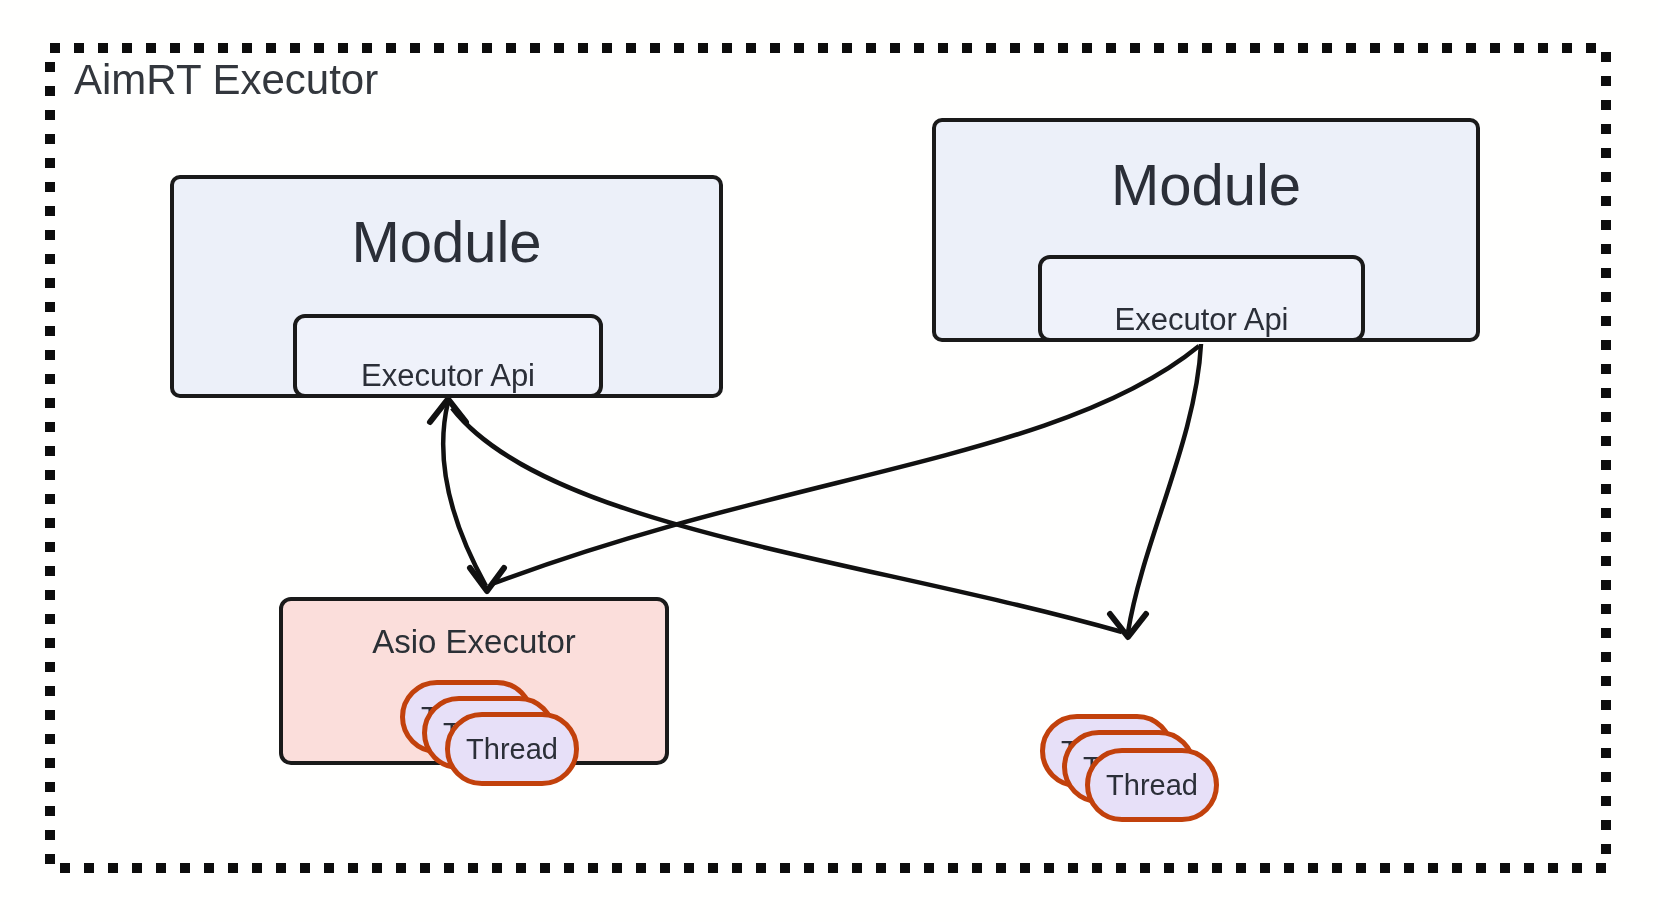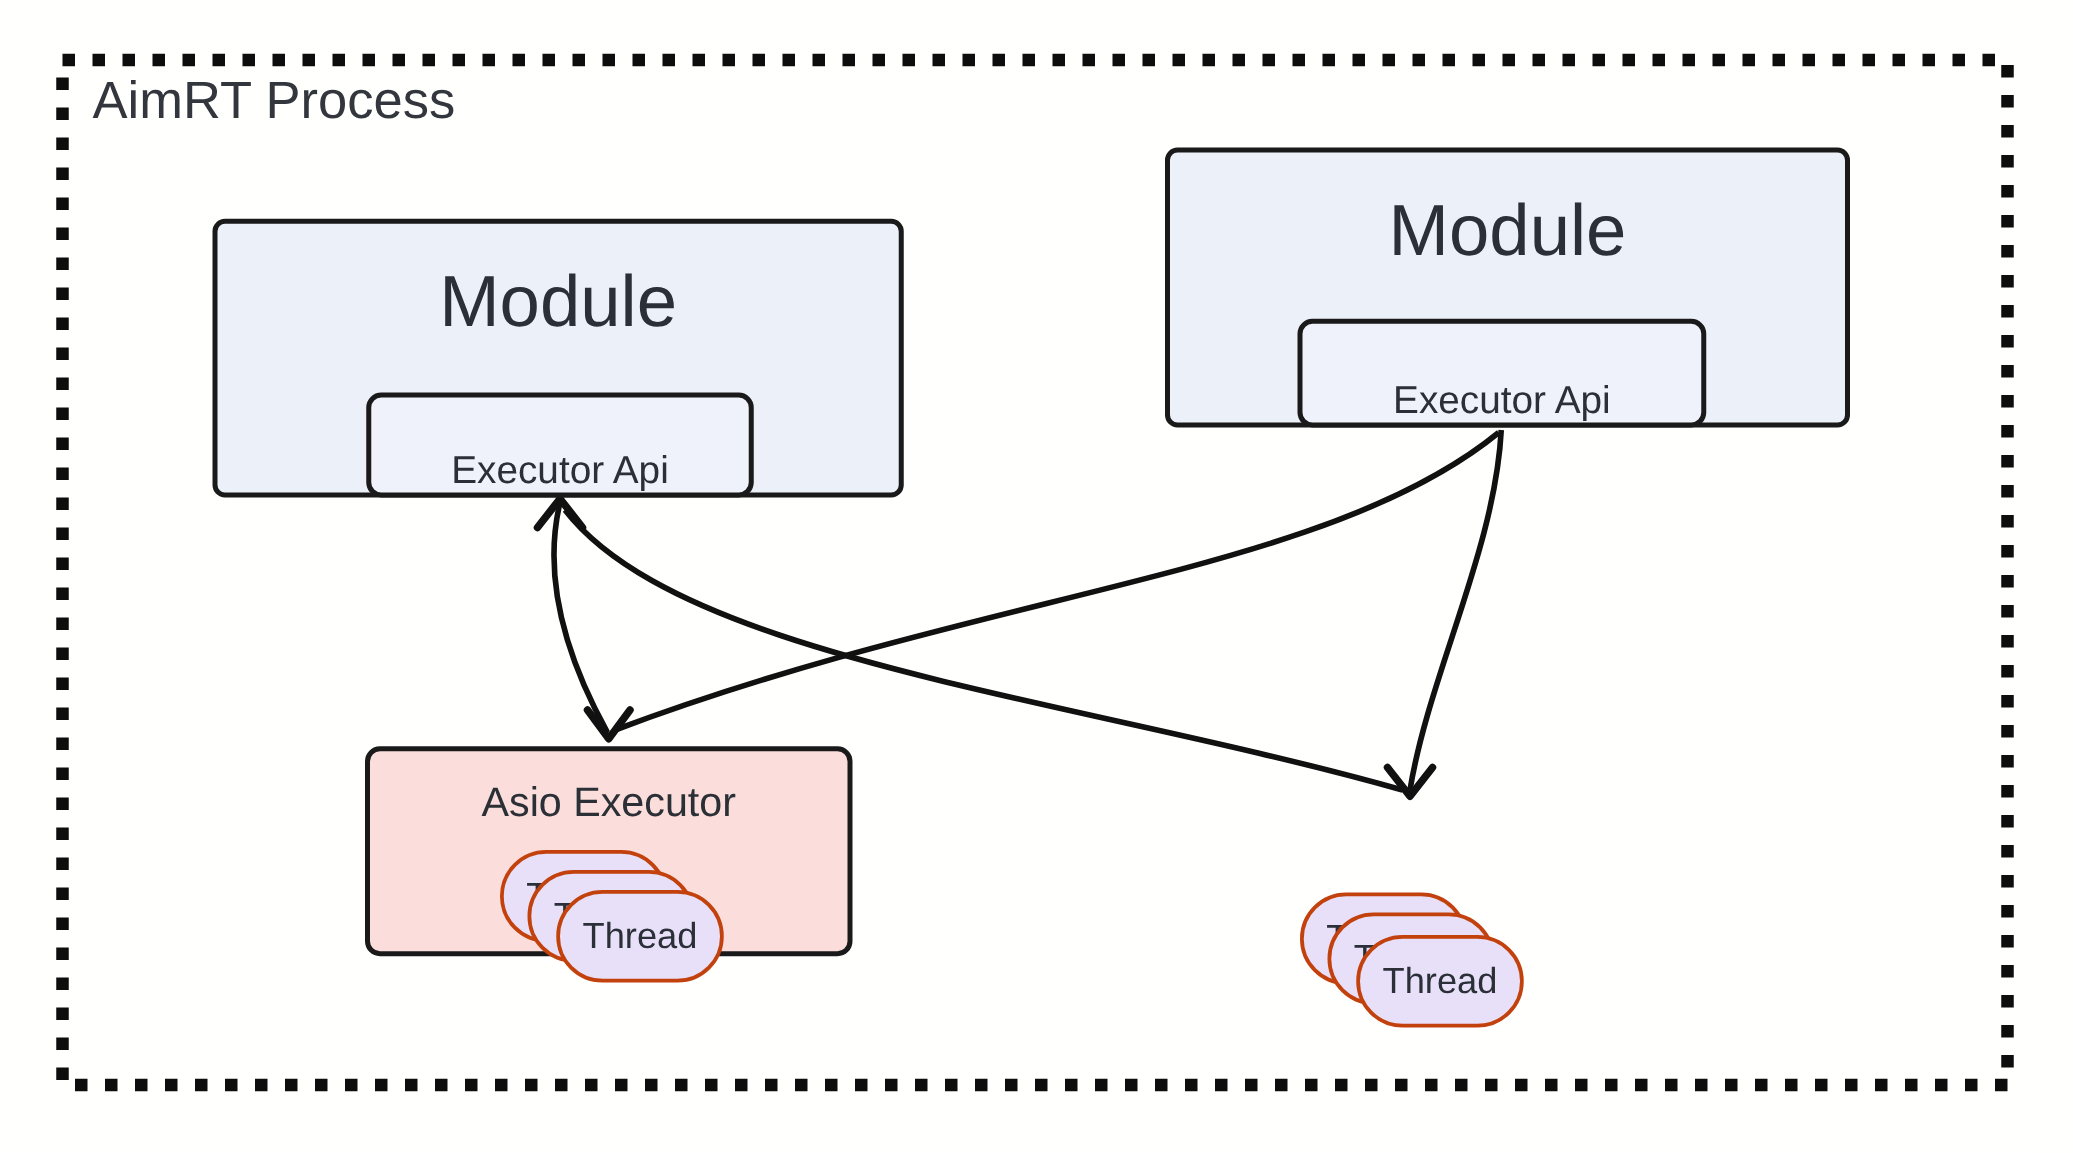--- a/index.html
+++ b/index.html
@@ -25,21 +25,21 @@
   }
   .executor{border-radius:12px;}
   .executor-title{text-align:center;font-size:33px;color:#2b3036;font-weight:400;}
   .asio{background:#fbdedb;}
   .tbb{background:#daf3e1;}
   .asio .executor-title{margin-top:22px;}
   .tbb .executor-title{margin-top:24px;}
   .pill{
     position:absolute;box-sizing:border-box;
     width:134px;height:74px;
-    background:#e7e0f8;border:3px solid #c2410c;border-radius:37px;
+    background:#e7e0f8;border:5px solid #c2410c;border-radius:37px;
     display:flex;align-items:center;justify-content:center;
     font-size:29px;color:#2b2f38;
   }
   .proc-title{
     position:absolute;left:74px;top:56px;z-index:2;
     font-size:42px;color:#33373d;
   }
 </style>
 </head>
 <body>
@@ -56,37 +56,37 @@
 
     <path d="M 1199,346 C 1060,460 790,472 492,584" fill="none" stroke="#111" stroke-width="4.5"></path>
 
     <path d="M 452,408 C 545,528 860,558 1122,632" fill="none" stroke="#111" stroke-width="4.5"></path>
 
     <polyline points="470,568 487,591 504,568" fill="none" stroke="#111" stroke-width="6" stroke-linecap="round" stroke-linejoin="round"></polyline>
     <polyline points="1110,614 1128,637 1146,614" fill="none" stroke="#111" stroke-width="6" stroke-linecap="round" stroke-linejoin="round"></polyline>
     <polyline points="430,422 448,399 466,422" fill="none" stroke="#111" stroke-width="6" stroke-linecap="round" stroke-linejoin="round"></polyline>
   </svg>
 
-  <div class="proc-title">AimRT Process</div>
+  <div class="proc-title">AimRT Executor</div>
 
   <div class="box module" style="left:170px;top:175px;width:553px;height:223px;">
     <div class="module-title">Module</div>
   </div>
   <div class="box execapi" style="left:293px;top:314px;width:310px;height:84px;">
     <span>Executor Api</span>
   </div>
 
   <div class="box module" style="left:932px;top:118px;width:548px;height:224px;">
     <div class="module-title">Module</div>
   </div>
   <div class="box execapi" style="left:1038px;top:255px;width:327px;height:87px;">
     <span>Executor Api</span>
   </div>
 
-  <div class="box executor asio" style="left:292px;top:597px;width:390px;height:168px;">
+  <div class="box executor asio" style="left:279px;top:597px;width:390px;height:168px;">
     <div class="executor-title">Asio Executor</div>
   </div>
   <div class="pill" style="left:400px;top:680px;z-index:3;">
     <span>Thread</span>
   </div>
   <div class="pill" style="left:422px;top:696px;z-index:4;">
     <span>Thread</span>
   </div>
   <div class="pill" style="left:445px;top:712px;z-index:5;">
     <span>Thread</span>

